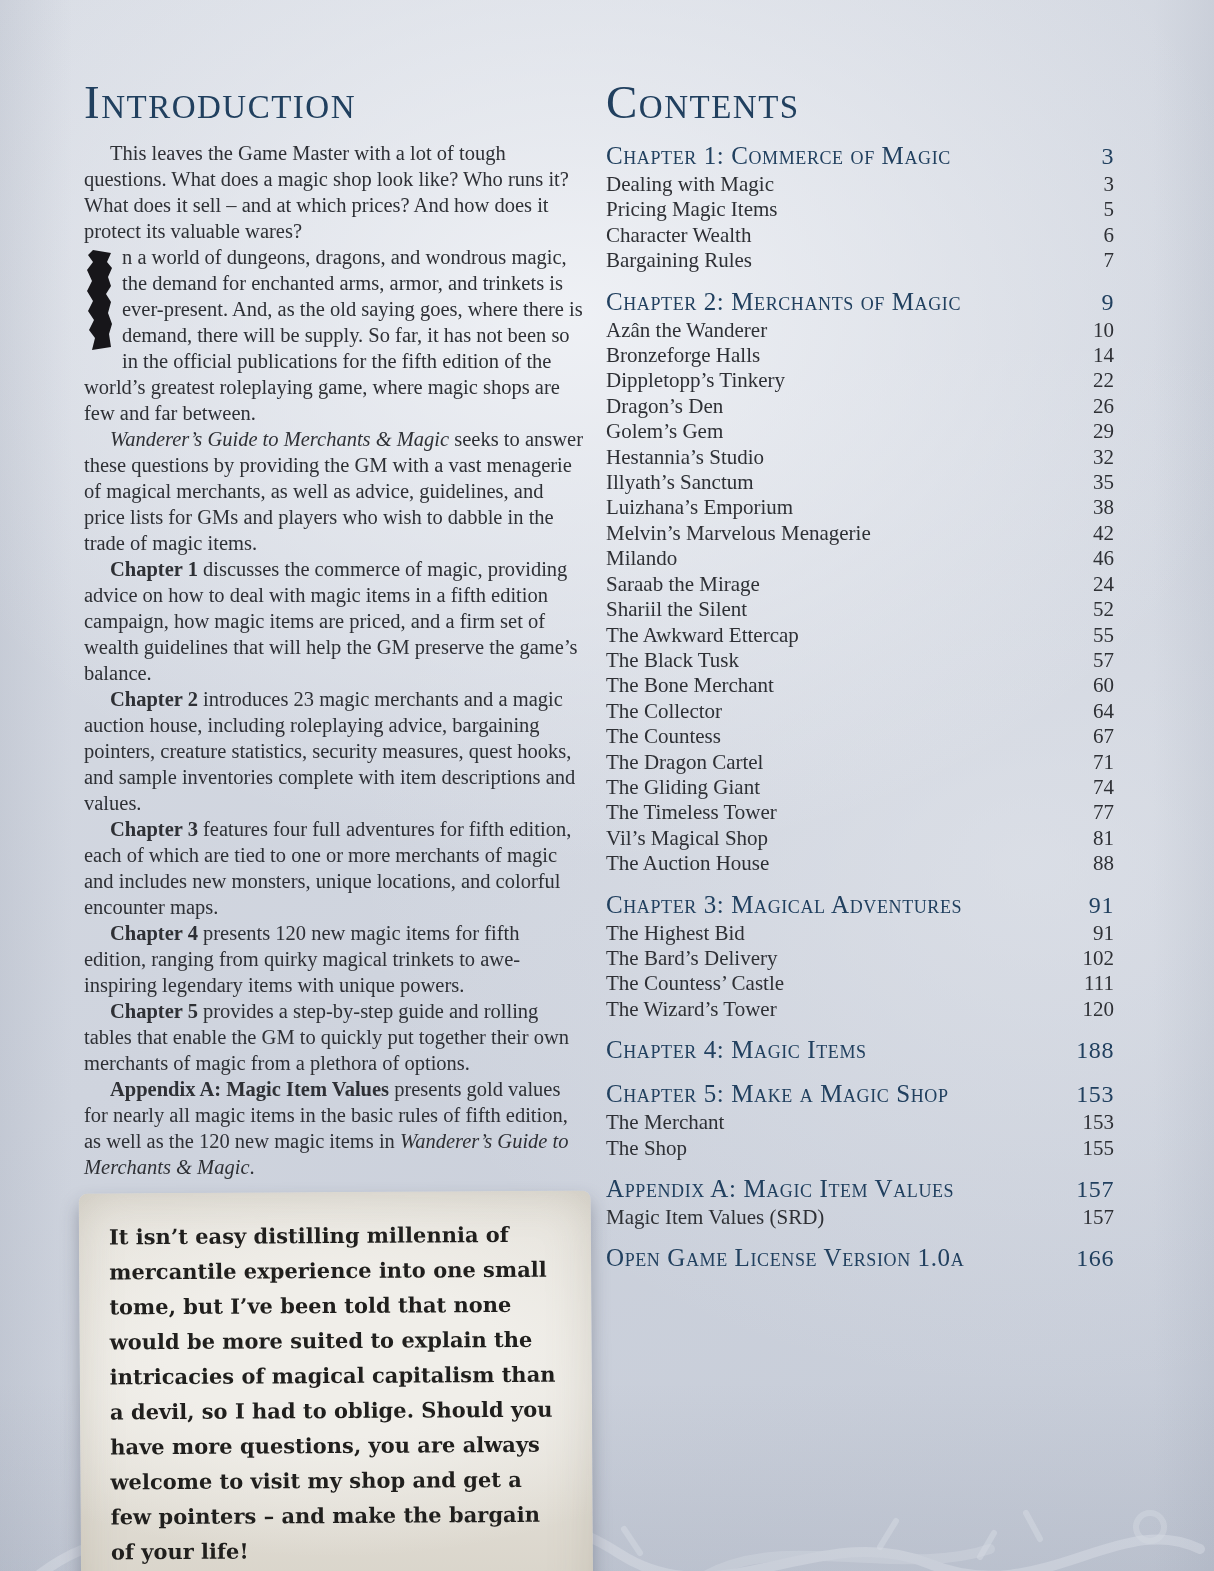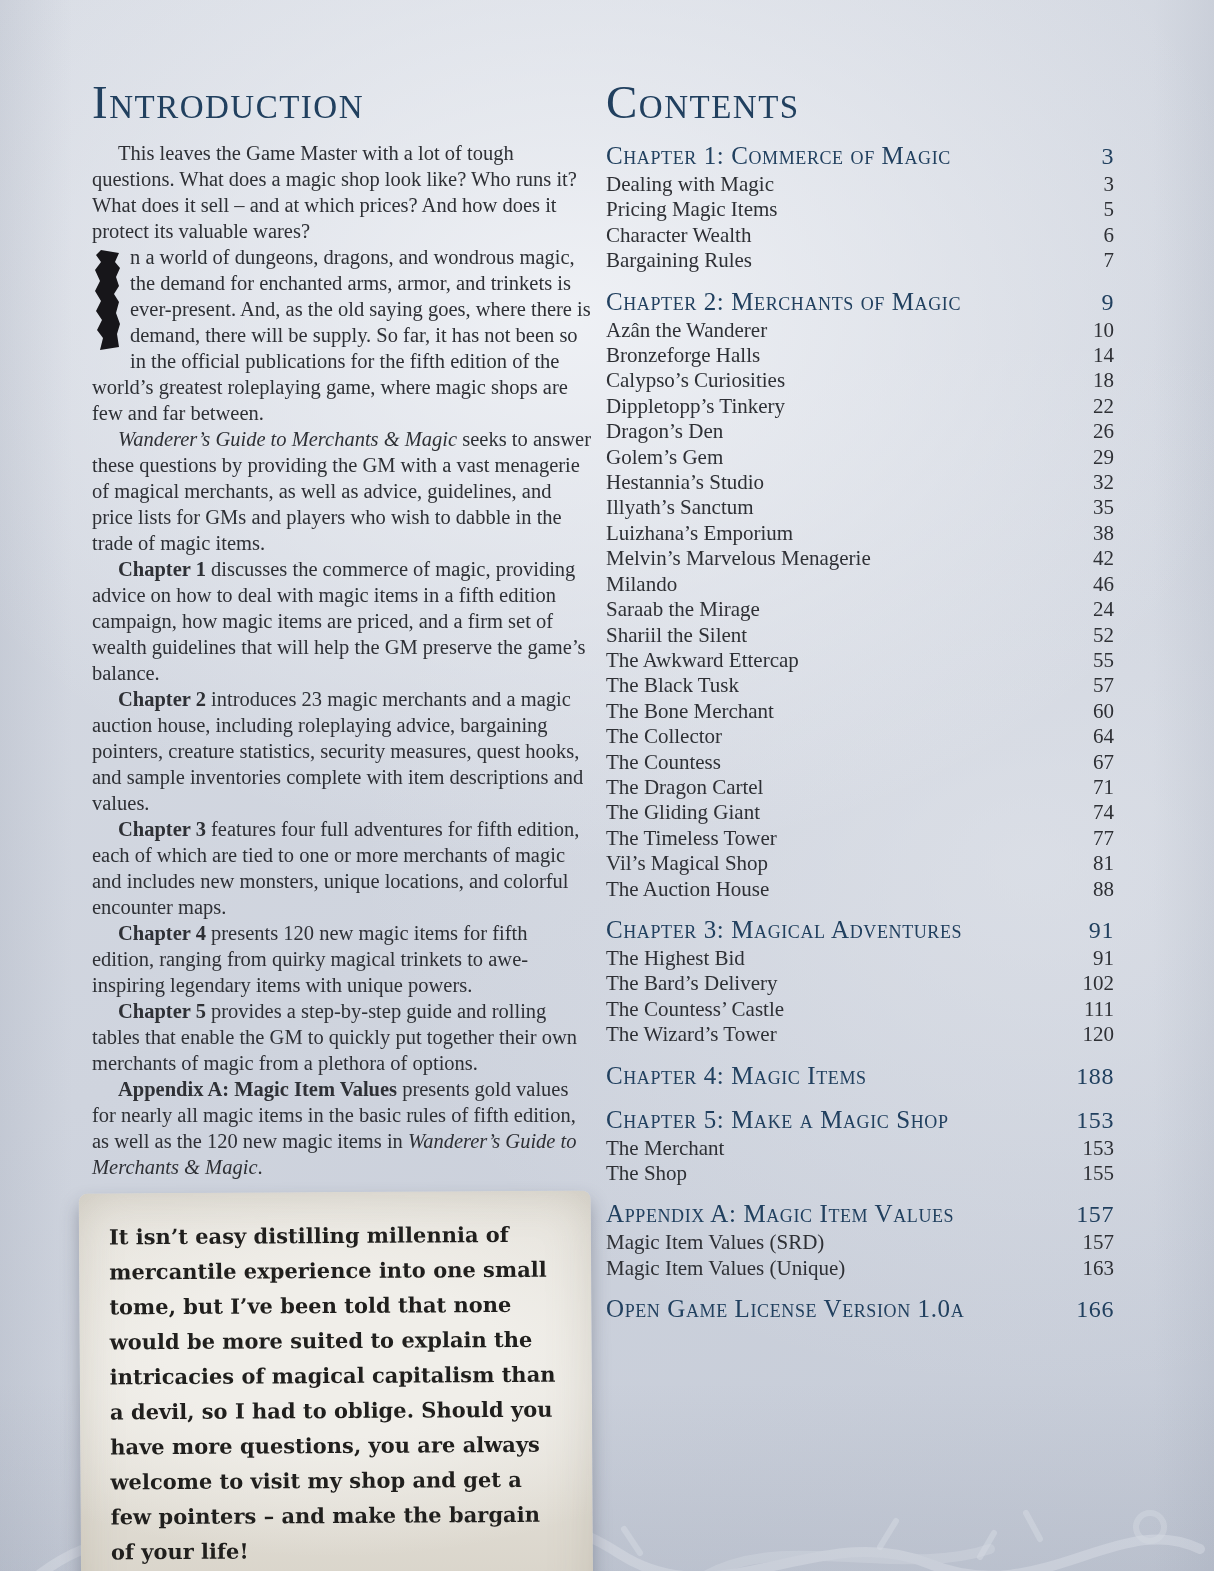--- a/index.html
+++ b/index.html
@@ -14,21 +14,21 @@
   }
   .vignette{position:absolute;inset:0;pointer-events:none;
     background:
       linear-gradient(90deg, rgba(140,148,165,.18) 0%, rgba(140,148,165,0) 6%),
       linear-gradient(270deg, rgba(140,148,165,.14) 0%, rgba(140,148,165,0) 5%),
       linear-gradient(0deg, rgba(140,148,165,.20) 0%, rgba(140,148,165,0) 12%);
   }
   .watermark{position:absolute;left:0;bottom:-8px;width:1214px;height:230px;opacity:.5;pointer-events:none;}
 
   .col{position:absolute;top:76px;}
-  .col-left{left:92px;width:502px;}
+  .col-left{left:84px;width:502px;}
   .col-right{left:606px;width:508px;}
 
   h1.pg-title{
     font-variant:small-caps;font-weight:normal;color:#21405f;
     font-size:47px;line-height:52px;letter-spacing:1.5px;margin:0 0 12px 0;
   }
   .par{margin:0;font-size:20.5px;line-height:26px;text-align:left;}
   .par.indent{text-indent:26px;}
   .par .b{font-weight:bold;}
   .par .i{font-style:italic;text-align:right;}
@@ -137,24 +137,20 @@
       </div>
       <div class="toc-row">
         <span class="toc-label">Azân the Wanderer</span>
         <span class="toc-page">10</span>
       </div>
       <div class="toc-row">
         <span class="toc-label">Bronzeforge Halls</span>
         <span class="toc-page">14</span>
       </div>
       <div class="toc-row">
-        <span class="toc-label">Calypso’s Curiosities</span>
-        <span class="toc-page">18</span>
-      </div>
-      <div class="toc-row">
         <span class="toc-label">Dippletopp’s Tinkery</span>
         <span class="toc-page">22</span>
       </div>
       <div class="toc-row">
         <span class="toc-label">Dragon’s Den</span>
         <span class="toc-page">26</span>
       </div>
       <div class="toc-row">
         <span class="toc-label">Golem’s Gem</span>
         <span class="toc-page">29</span>
@@ -264,22 +260,18 @@
         <span class="toc-page">155</span>
       </div>
       <div class="toc-head">
         <span class="toc-head-title">Appendix A: Magic Item Values</span>
         <span class="toc-head-page">157</span>
       </div>
       <div class="toc-row">
         <span class="toc-label">Magic Item Values (SRD)</span>
         <span class="toc-page">157</span>
       </div>
-      <div class="toc-row">
-        <span class="toc-label">Magic Item Values (Unique)</span>
-        <span class="toc-page">163</span>
-      </div>
       <div class="toc-head">
         <span class="toc-head-title">Open Game License Version 1.0a</span>
         <span class="toc-head-page">166</span>
       </div>
     </div>
 </div>
 
 </body></html>

